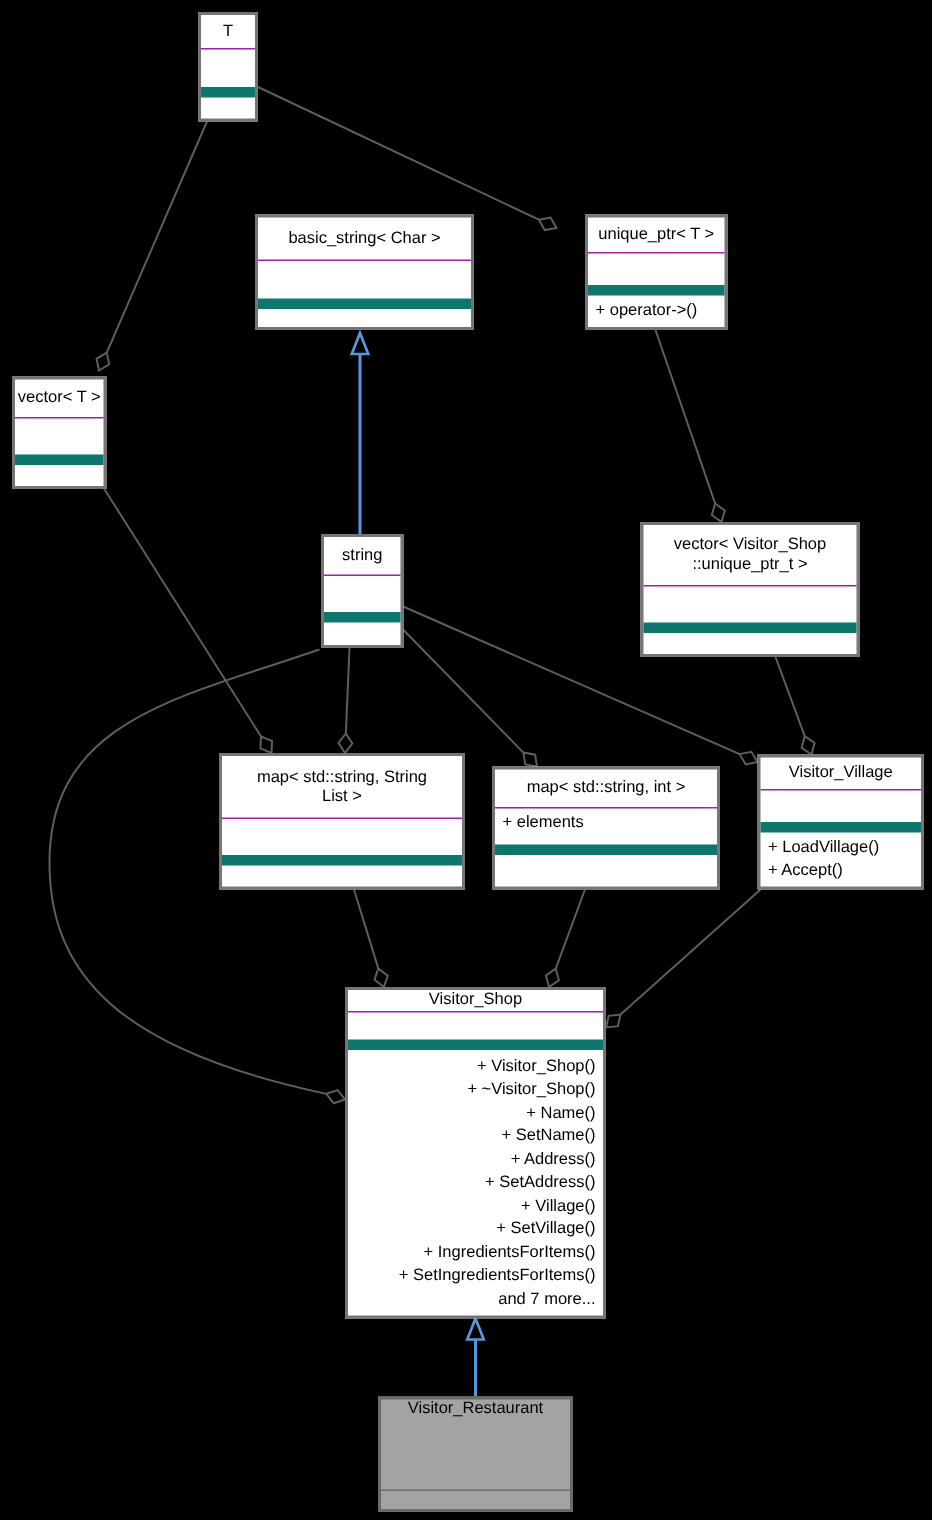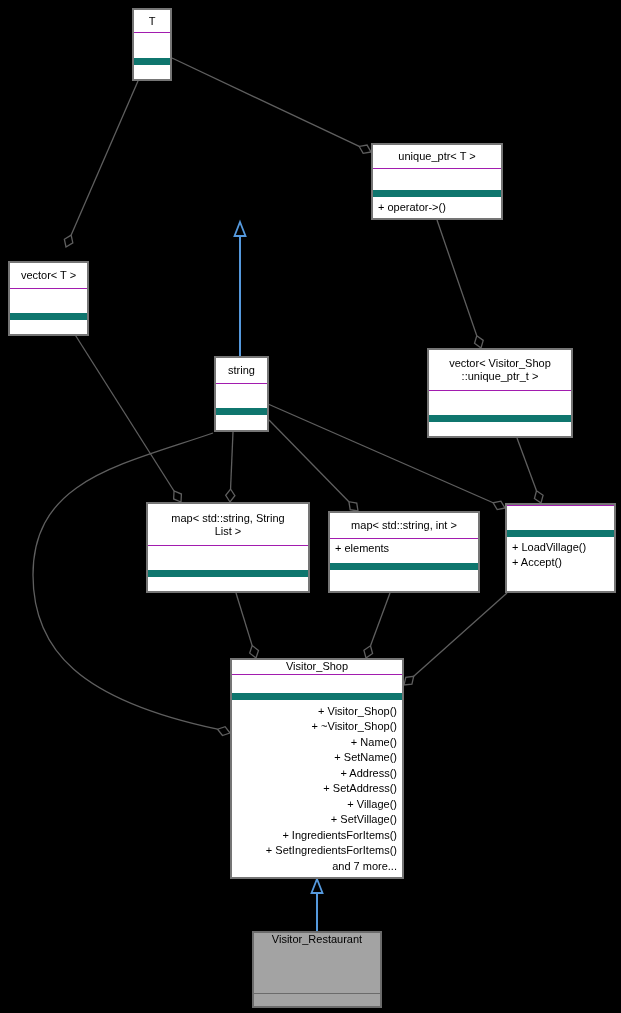--- a/index.html
+++ b/index.html
@@ -8,22 +8,22 @@
   #edge-layer{position:absolute;left:0;top:0;width:621px;height:1013px;}
   .uml-node{position:absolute;box-sizing:border-box;background:#fff;border:2px solid #757575;
             display:flex;flex-direction:column;}
   .uml-node .sec{box-sizing:border-box;}
   .uml-node .title{display:flex;flex-direction:column;align-items:center;justify-content:center;
                    text-align:center;line-height:13px;}
   .uml-node .attrs{border-top:1px solid #a21caf;padding:2px 5px;line-height:15px;}
   .uml-node .methods{border-top:7px solid #0f766e;flex:1;padding:3px 5px;line-height:15px;}
   .n-t{left:132px;top:8px;width:40px;height:73px}.n-t .title{height:22px}.n-t .attrs{height:26px}
   .n-bs{left:170px;top:143px;width:146px;height:77px}.n-bs .title{height:28px}.n-bs .attrs{height:26px}
-  .n-up{left:371px;top:143px;width:132px;height:77px}.n-up .title{height:28px}.n-up .attrs{height:26px}
-  .n-vt{left:8px;top:261px;width:81px;height:75px}.n-vt .title{height:25px}.n-vt .attrs{height:25px}
+  .n-up{left:390px;top:143px;width:95px;height:77px}.n-up .title{height:28px}.n-up .attrs{height:26px}
+  .n-vt{left:8px;top:251px;width:63px;height:75px}.n-vt .title{height:25px}.n-vt .attrs{height:25px}
   .n-str{left:214px;top:356px;width:55px;height:76px}.n-str .title{height:25px}.n-str .attrs{height:25px}
   .n-vs{left:427px;top:348px;width:146px;height:90px}.n-vs .title{height:40px}.n-vs .attrs{height:25px}
   .n-msl{left:146px;top:502px;width:164px;height:91px}.n-msl .title{height:41px}.n-msl .attrs{height:25px}
   .n-mi{left:328px;top:511px;width:152px;height:82px}.n-mi .title{height:25px}.n-mi .attrs{height:25px}
   .n-vv{left:505px;top:503px;width:111px;height:90px}.n-vv .title{height:25px}.n-vv .attrs{height:25px}
   .n-shop{left:230px;top:658px;width:174px;height:221px}.n-shop .title{height:22px}.n-shop .attrs{height:27px}
   .n-shop .methods{line-height:15.5px;padding-top:4px;text-align:right;}
   .n-rest{left:252px;top:931px;width:130px;height:77px;background:#a3a3a3;border-color:#6b6b6b;gap:47px;}
   .n-rest .attrs,.n-rest .methods{border-top-color:#6b6b6b;}
   .n-rest .title{height:25px}.n-rest .attrs{height:26px}
@@ -63,20 +63,25 @@
       <line x1="317" y1="931" x2="317" y2="893" stroke="#5599dd" stroke-width="2"></line>
       <polygon points="317,879 322.5,893 311.5,893" fill="#000" stroke="#5599dd" stroke-width="1.8"></polygon>
     </svg>
 
   <div class="uml-node n-t">
     <div class="sec title">T</div>
     <div class="sec attrs"></div>
     <div class="sec methods"></div>
   </div>
 
+  <div class="uml-node n-bs">
+    <div class="sec title">basic_string&lt; Char &gt;</div>
+    <div class="sec attrs"></div>
+    <div class="sec methods"></div>
+  </div>
 
   <div class="uml-node n-up">
     <div class="sec title">unique_ptr&lt; T &gt;</div>
     <div class="sec attrs"></div>
     <div class="sec methods">
       <div>+ operator-&gt;()</div>
     </div>
   </div>
 
   <div class="uml-node n-vt">
@@ -111,20 +116,21 @@
 
   <div class="uml-node n-mi">
     <div class="sec title">map&lt; std::string, int &gt;</div>
     <div class="sec attrs">
       <div>+ elements</div>
     </div>
     <div class="sec methods"></div>
   </div>
 
   <div class="uml-node n-vv">
+    <div class="sec title">Visitor_Village</div>
     <div class="sec attrs"></div>
     <div class="sec methods">
       <div>+ LoadVillage()</div>
       <div>+ Accept()</div>
     </div>
   </div>
 
   <div class="uml-node n-shop">
     <div class="sec title">Visitor_Shop</div>
     <div class="sec attrs"></div>

